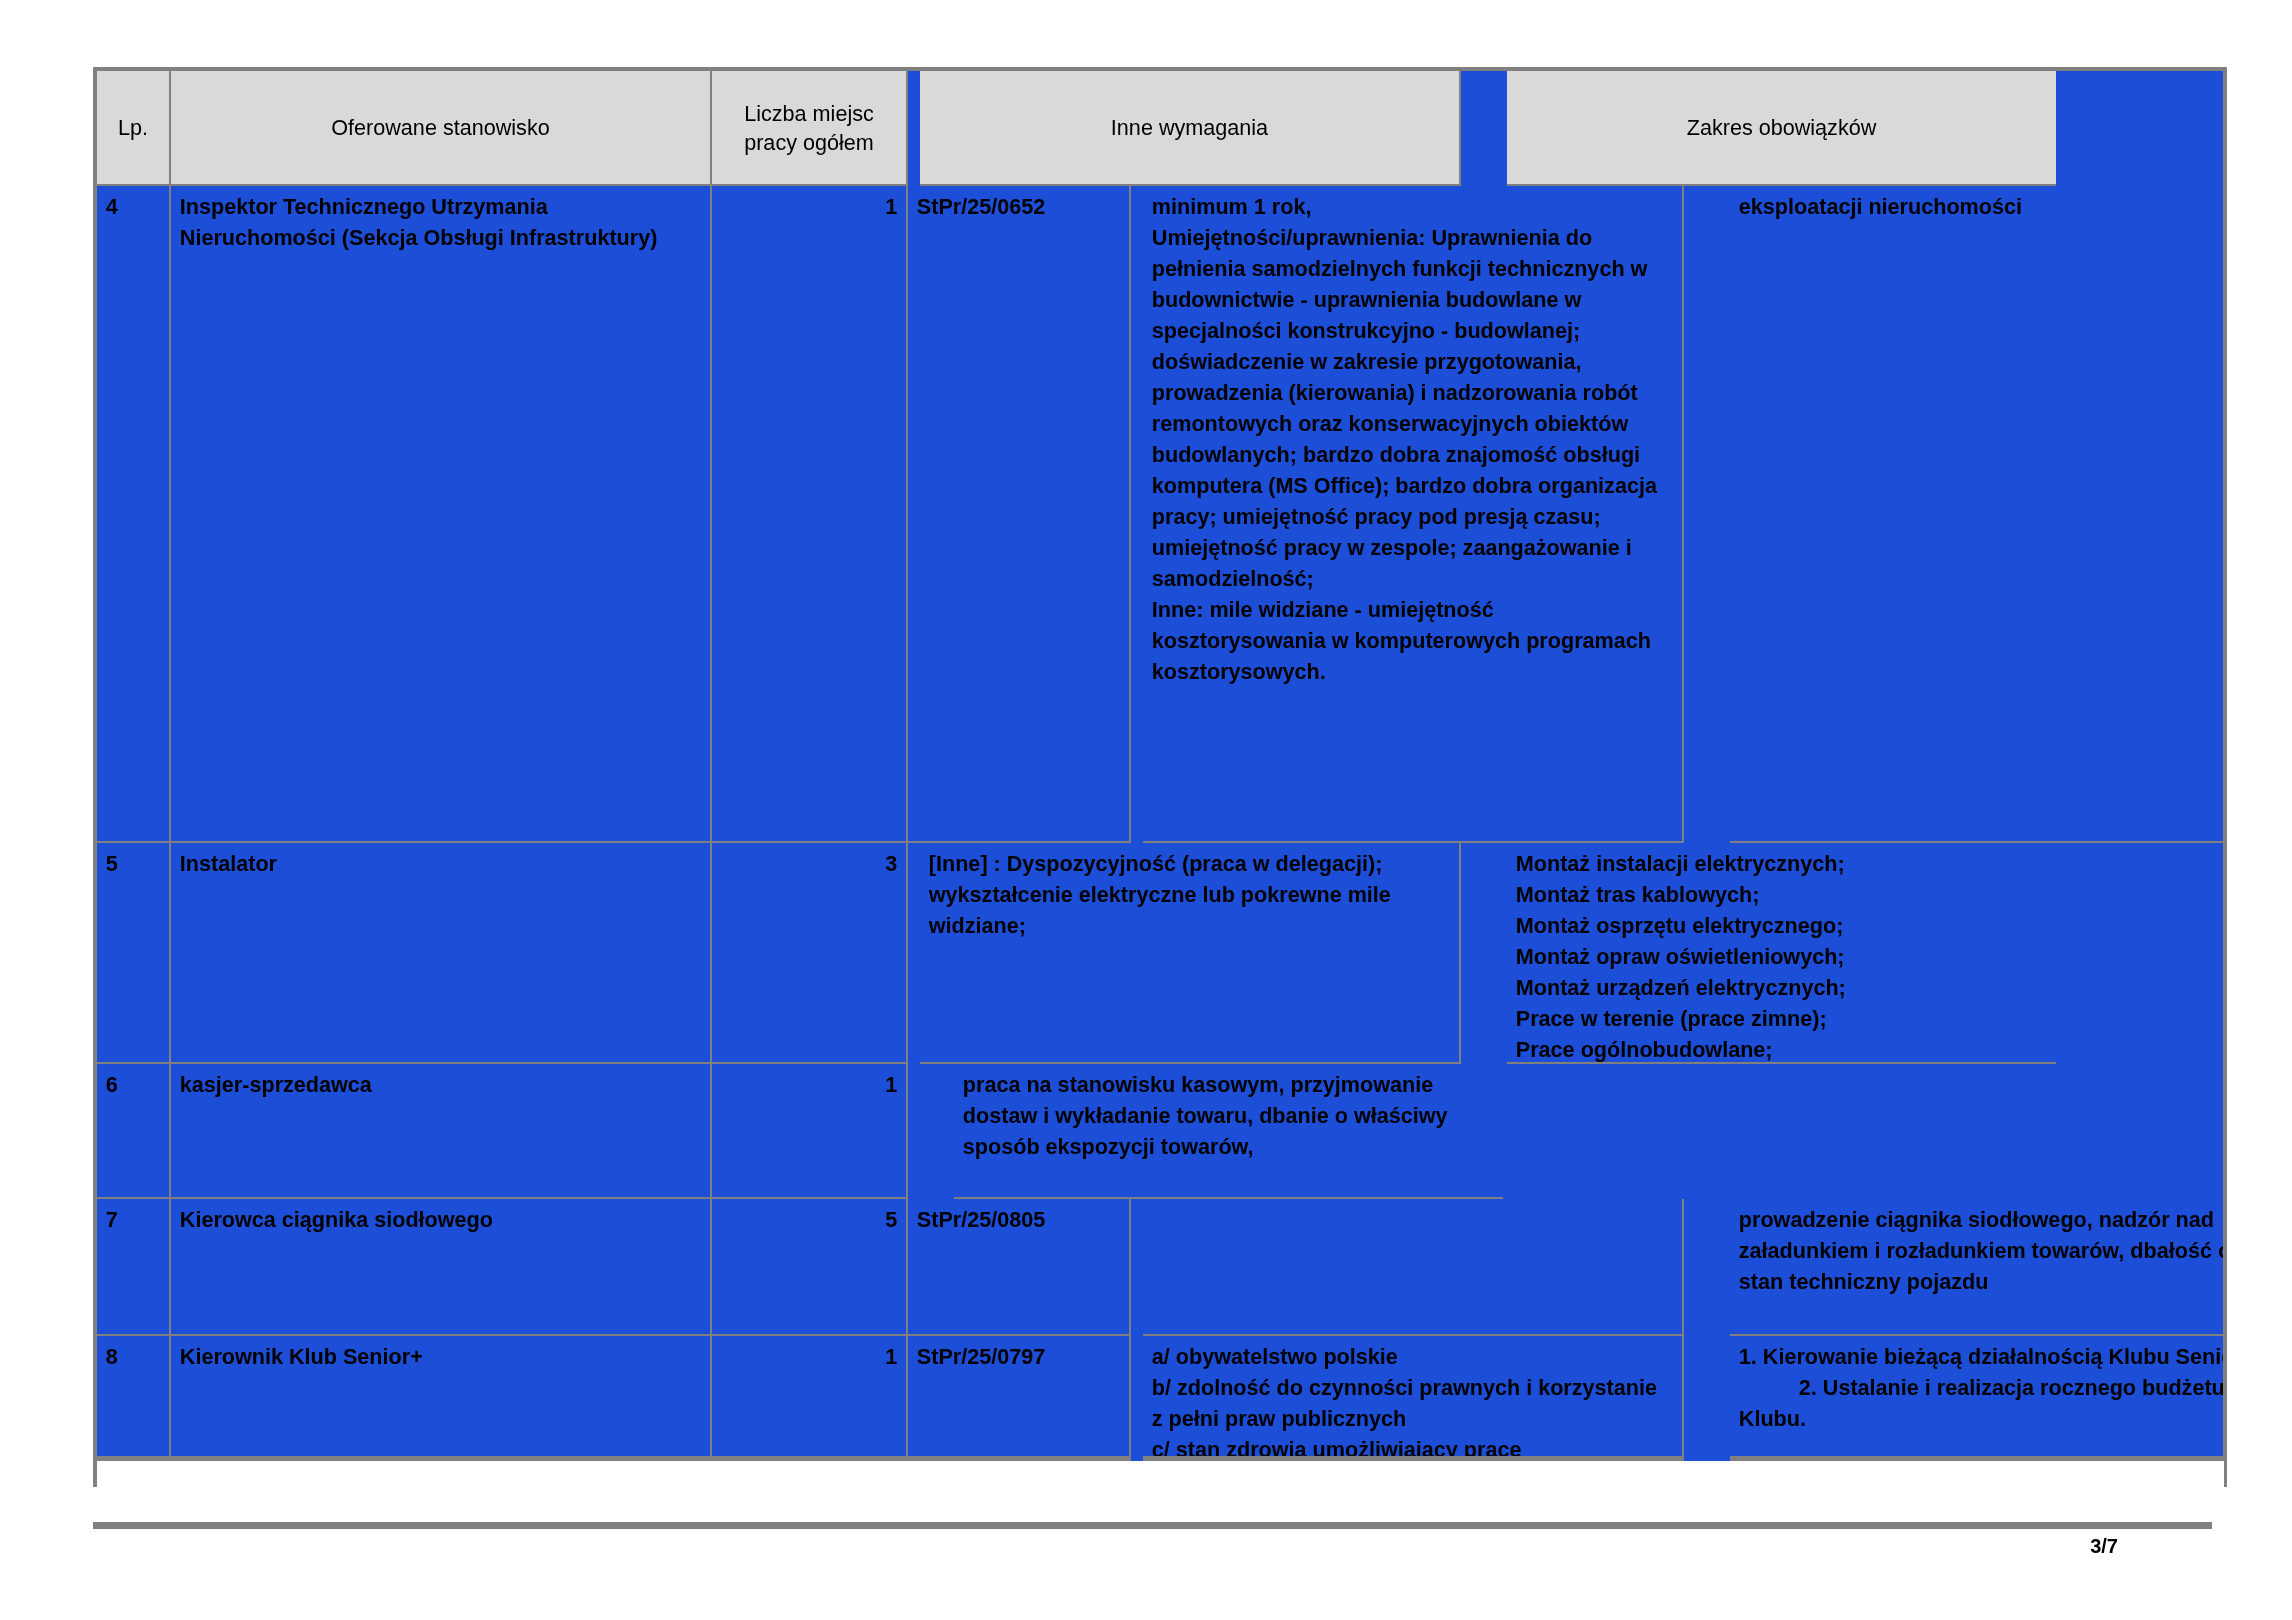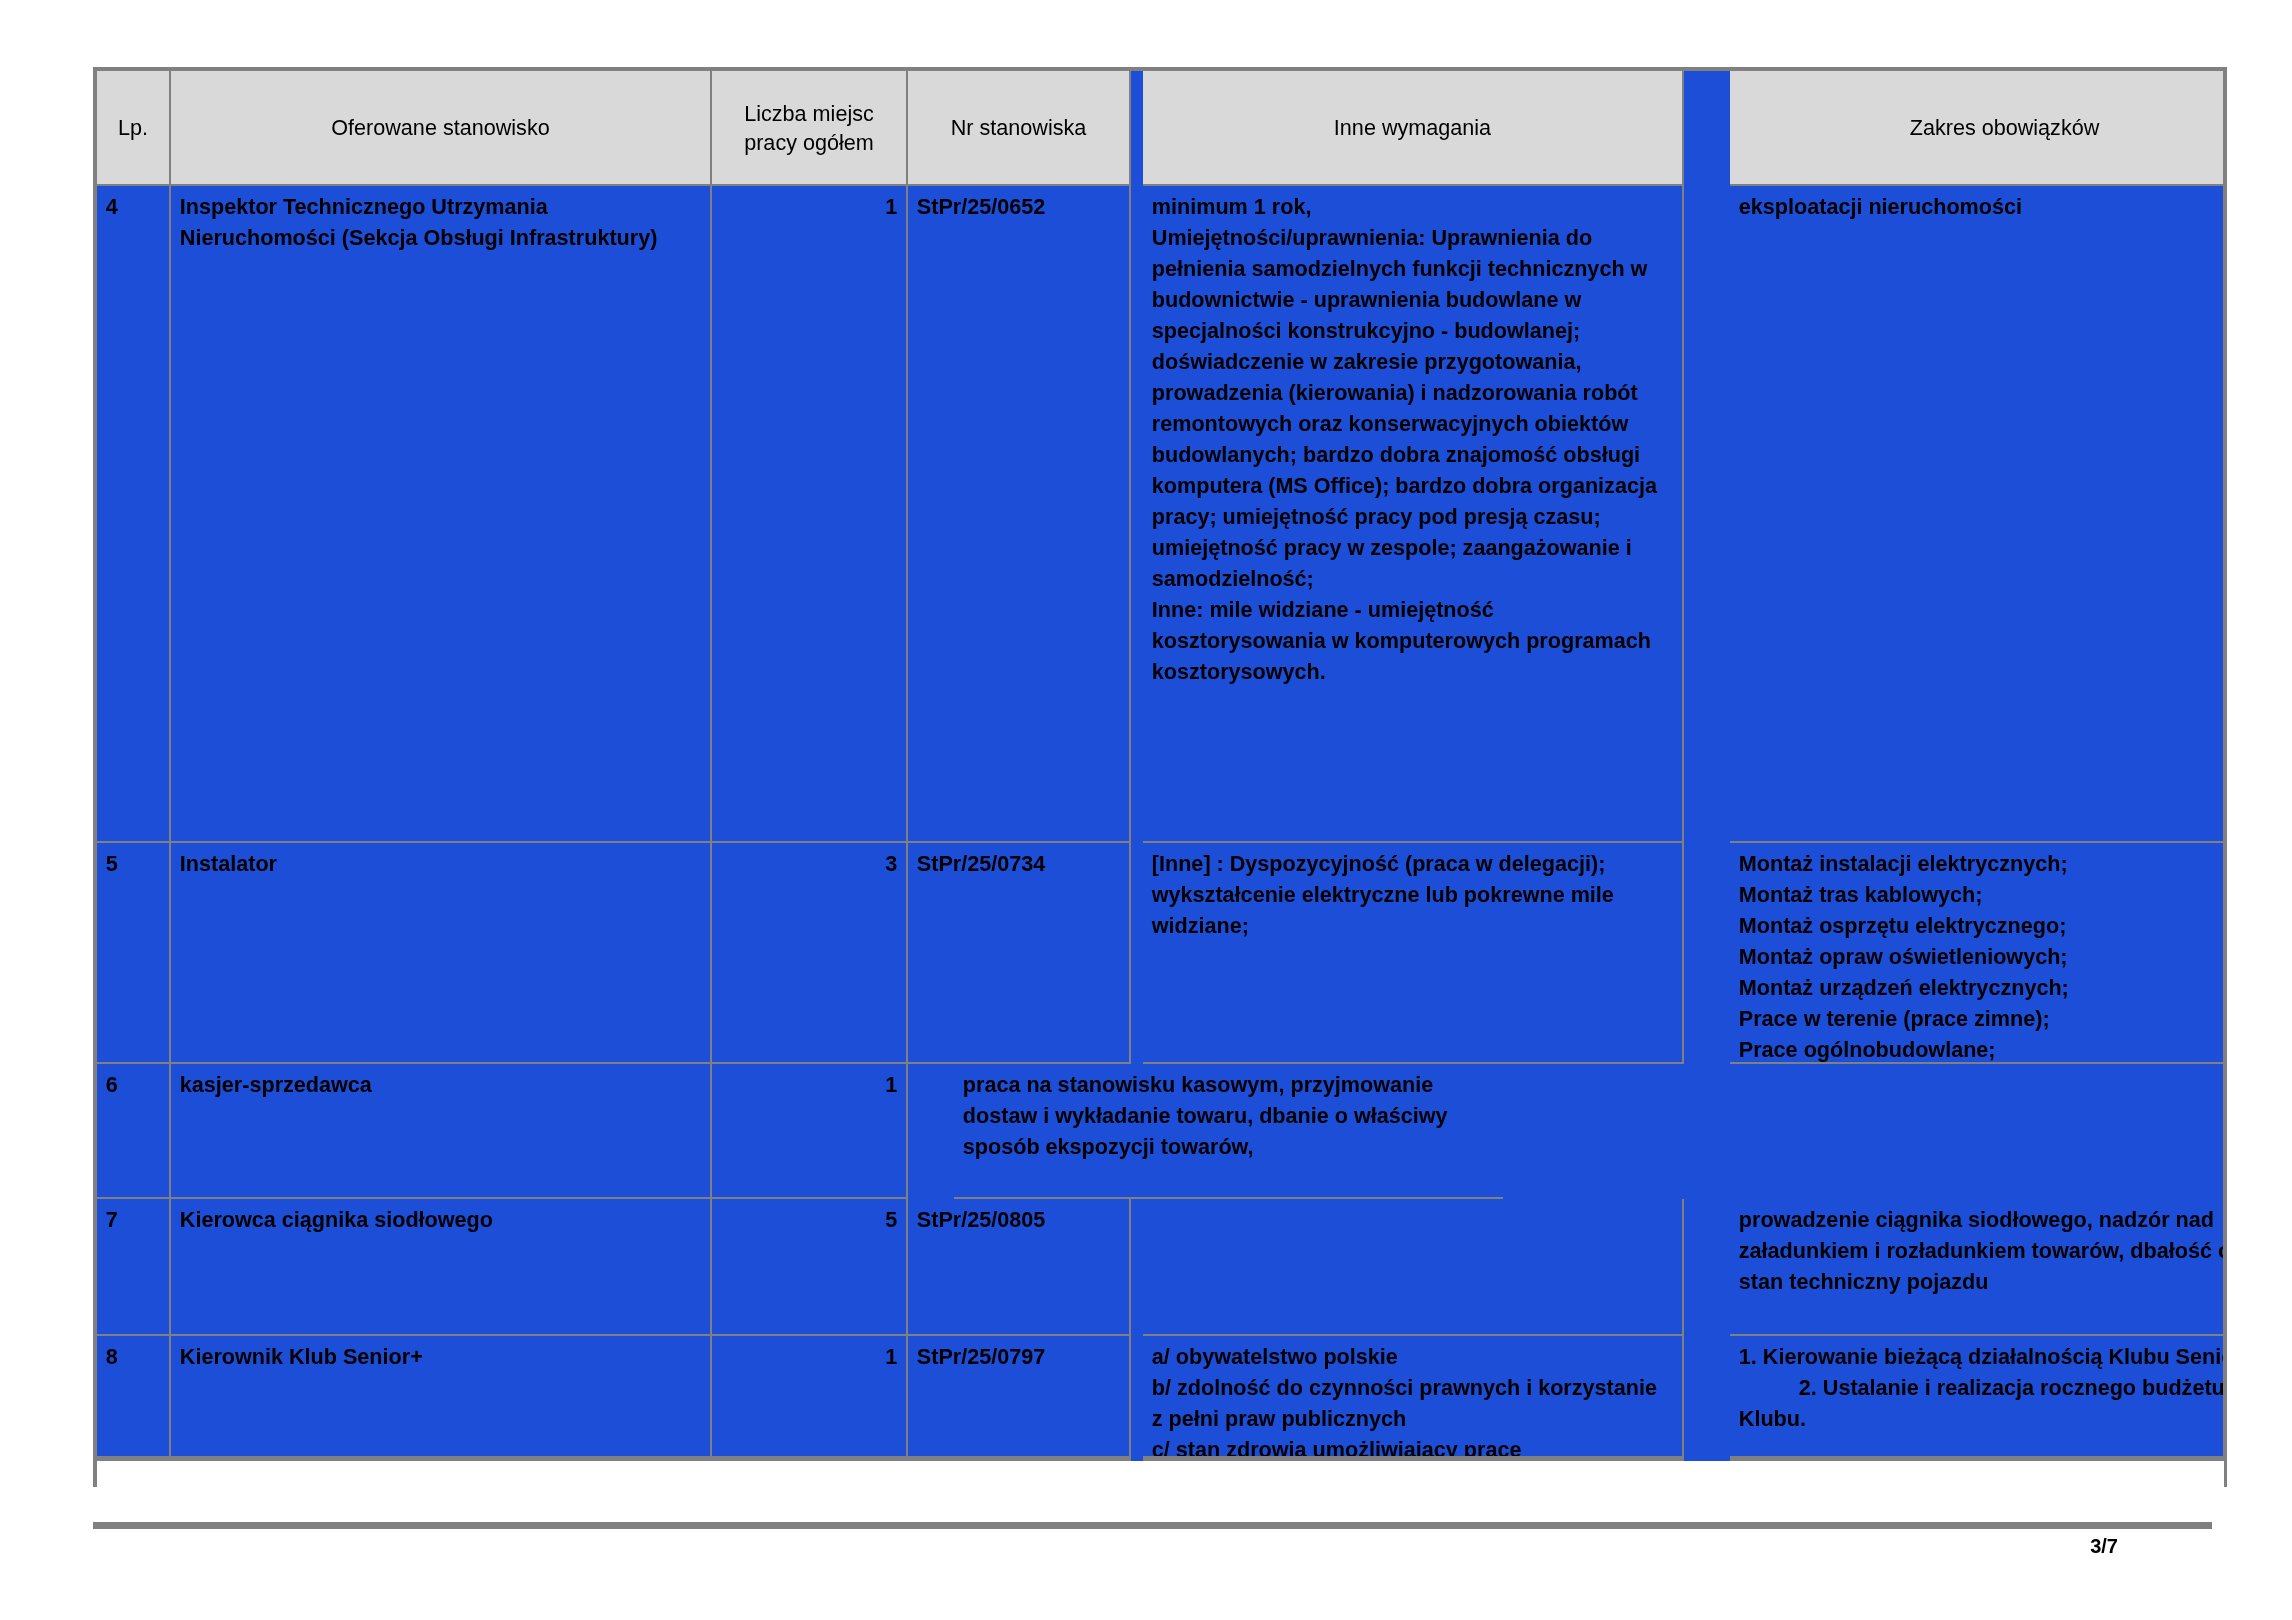--- a/index.html
+++ b/index.html
@@ -118,21 +118,20 @@
 <body>
 
 <div class="page">
 
   <div class="job-table">
 
     <div class="t-row t-head">
       <div class="t-cell c-lp">Lp.</div>
       <div class="t-cell c-stan">Oferowane stanowisko</div>
       <div class="t-cell c-liczba">Liczba miejsc pracy ogółem</div>
-      <div class="t-cell c-nr">Nr stanowiska</div>
       <div class="t-cell c-inne">Inne wymagania</div>
       <div class="t-cell c-zakres">Zakres obowiązków</div>
     </div>
 
     <div class="t-body">
 
       <div class="t-row r4">
         <div class="t-cell c-lp">4</div>
         <div class="t-cell c-stan">Inspektor Technicznego Utrzymania Nieruchomości (Sekcja Obsługi Infrastruktury)</div>
         <div class="t-cell c-liczba">1</div>
@@ -140,21 +139,20 @@
         <div class="t-cell c-inne">minimum 1 rok,
 Umiejętności/uprawnienia: Uprawnienia do pełnienia samodzielnych funkcji technicznych w budownictwie - uprawnienia budowlane w specjalności konstrukcyjno - budowlanej; doświadczenie w zakresie przygotowania, prowadzenia (kierowania) i nadzorowania robót remontowych oraz konserwacyjnych obiektów budowlanych; bardzo dobra znajomość obsługi komputera (MS Office); bardzo dobra organizacja pracy; umiejętność pracy pod presją czasu; umiejętność pracy w zespole; zaangażowanie i samodzielność;
 Inne: mile widziane - umiejętność kosztorysowania w komputerowych programach kosztorysowych.</div>
         <div class="t-cell c-zakres">eksploatacji nieruchomości</div>
       </div>
 
       <div class="t-row r5">
         <div class="t-cell c-lp">5</div>
         <div class="t-cell c-stan">Instalator</div>
         <div class="t-cell c-liczba">3</div>
-        <div class="t-cell c-nr">StPr/25/0734</div>
         <div class="t-cell c-inne">[Inne] : Dyspozycyjność (praca w delegacji); wykształcenie elektryczne lub pokrewne mile widziane;</div>
         <div class="t-cell c-zakres">Montaż instalacji elektrycznych;
 Montaż tras kablowych;
 Montaż osprzętu elektrycznego;
 Montaż opraw oświetleniowych;
 Montaż urządzeń elektrycznych;
 Prace w terenie (prace zimne);
 Prace ogólnobudowlane;</div>
       </div>
 

